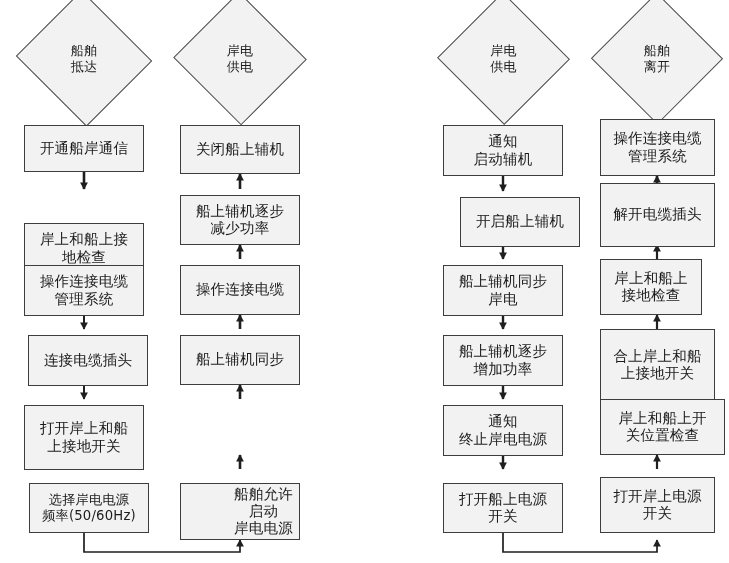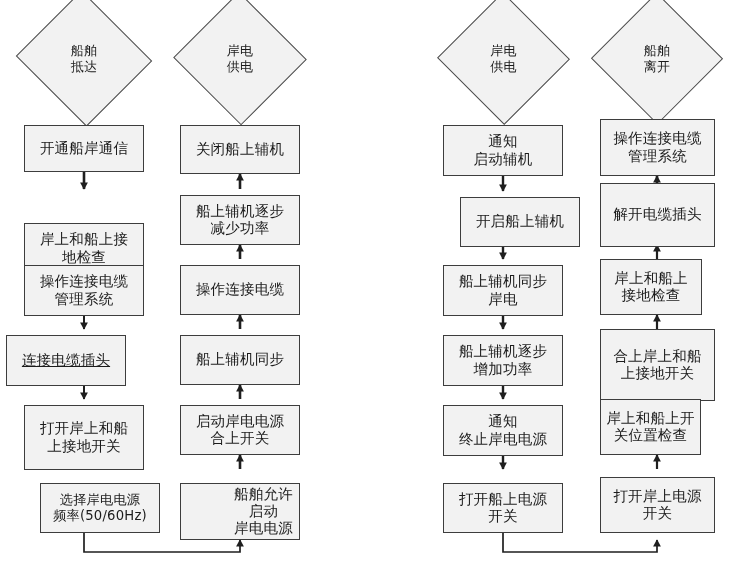--- a/index.html
+++ b/index.html
@@ -140,39 +140,37 @@
     <div class="diamond-shape"></div>
     <div class="diamond-label">船舶
 抵达</div>
   </div>
 
   <div class="node" style="left:24px; top:125px; width:120px; height:47px;font-family:Liberation Serif, serif;">开通船岸通信</div>
   <div class="node" style="left:24px; top:195px; width:120px; height:51px;margin-top:28px;">岸上和船上接
 地检查</div>
   <div class="node" style="left:24px; top:265px; width:120px; height:51px;">操作连接电缆
 管理系统</div>
-  <div class="node" style="left:6px; top:335px; width:120px; height:51px;text-decoration:underline;">连接电缆插头</div>
+  <div class="node" style="left:28px; top:335px; width:120px; height:51px;">连接电缆插头</div>
   <div class="node" style="left:24px; top:405px; width:120px; height:65px;">打开岸上和船
 上接地开关</div>
-  <div class="node small" style="left:40px; top:483px; width:120px; height:50px;">选择岸电电源
+  <div class="node small" style="left:29px; top:483px; width:120px; height:50px;">选择岸电电源
 频率(50/60Hz)</div>
 
   <div class="diamond-wrap" style="left:192px; top:12px; width:96px; height:93px;">
     <div class="diamond-shape"></div>
     <div class="diamond-label">岸电
 供电</div>
   </div>
 
   <div class="node" style="left:180px; top:125px; width:120px; height:49px;">关闭船上辅机</div>
   <div class="node" style="left:180px; top:195px; width:120px; height:50px;">船上辅机逐步
 减少功率</div>
   <div class="node" style="left:180px; top:265px; width:120px; height:50px;">操作连接电缆</div>
   <div class="node" style="left:180px; top:335px; width:120px; height:50px;">船上辅机同步</div>
-  <div class="node" style="left:180px; top:405px; width:120px; height:50px;">启动岸电电源
-合上开关</div>
   <div class="node" style="left:180px; top:483px; width:120px; height:57px;padding-left:47px;">船舶允许启动
 岸电电源</div>
 
   <div class="diamond-wrap" style="left:456px; top:12px; width:95px; height:93px;">
     <div class="diamond-shape"></div>
     <div class="diamond-label">岸电
 供电</div>
   </div>
 
   <div class="node" style="left:443px; top:125px; width:120px; height:51px;">通知
@@ -193,18 +191,18 @@
 离开</div>
   </div>
 
   <div class="node" style="left:600px; top:119px; width:115px; height:57px;">操作连接电缆
 管理系统</div>
   <div class="node" style="left:600px; top:183px; width:115px; height:64px;">解开电缆插头</div>
   <div class="node" style="left:600px; top:259px; width:102px; height:56px;">岸上和船上
 接地检查</div>
   <div class="node" style="left:600px; top:329px; width:115px; height:72px;">合上岸上和船
 上接地开关</div>
-  <div class="node" style="left:600px; top:399px; width:101px; height:56px;">岸上和船上开
+  <div class="node" style="left:600px; top:399px; width:125px; height:56px;">岸上和船上开
 关位置检查</div>
   <div class="node" style="left:600px; top:477px; width:115px; height:56px;">打开岸上电源
 开关</div>
 
 </div>
 
 </body></html>

